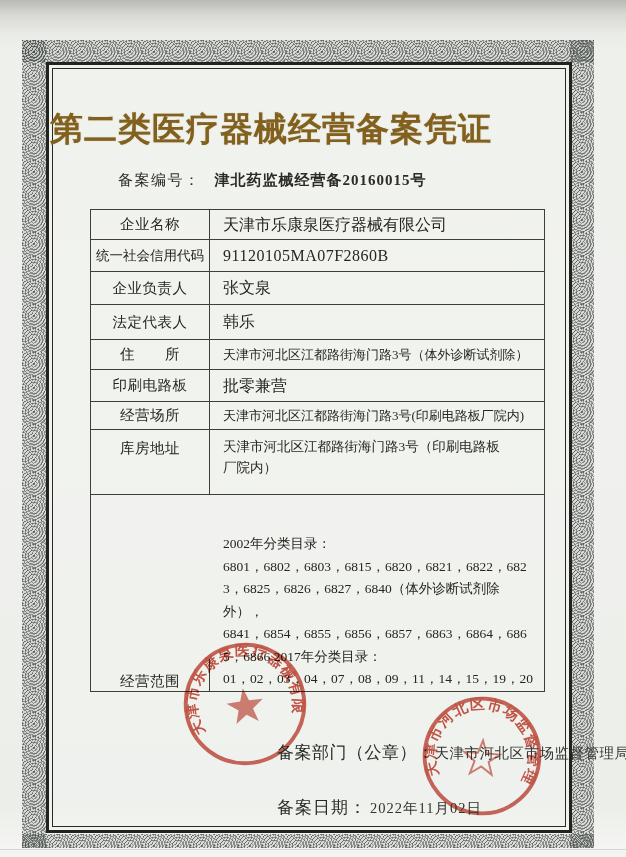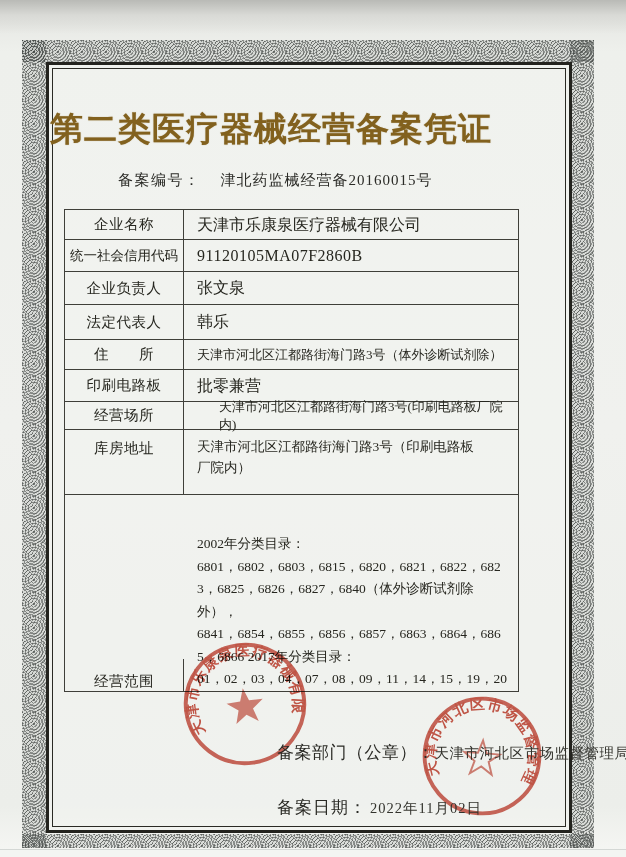--- a/index.html
+++ b/index.html
@@ -43,40 +43,40 @@
   
   .cert-title{
     position:absolute;left:0;top:107px;width:542px;text-align:center;
     font-size:33px;font-weight:bold;letter-spacing:1px;color:#82611e;
     text-shadow:0 0 1px rgba(130,97,30,.55);z-index:3;
   }
   .record-line{
     position:absolute;left:118px;top:171px;font-size:15px;color:#2b2b27;
     letter-spacing:1.5px;z-index:3;
   }
-  .record-line .rec-val{margin-left:20px;letter-spacing:1px;}
+  .record-line .rec-val{margin-left:14px;letter-spacing:1px;font-weight:bold;}
   
   .info-table{
-    position:absolute;left:64px;top:209px;width:455px;
+    position:absolute;left:90px;top:209px;width:455px;
     border:1.5px solid #3f3f39;box-sizing:border-box;z-index:2;
     color:#26261f;
   }
   .trow{display:flex;border-bottom:1px solid #3f3f39;box-sizing:border-box;}
   .trow:last-child{border-bottom:none;}
   .tlabel{
     width:119px;flex:0 0 119px;border-right:1px solid #3f3f39;box-sizing:border-box;
     display:flex;align-items:center;justify-content:center;
     font-size:14.5px;letter-spacing:.5px;text-align:center;
   }
   .tvalue{
     flex:1;display:flex;align-items:center;
     padding:0 6px 0 13px;font-size:16px;white-space:pre-line;line-height:1.35;
   }
   .r1{height:30px;} .r2{height:32px;} .r3{height:35px;} .r4{height:33px;}
-  .r5{height:30px;} .r6{height:32px;} .r7{height:28px;gap:22px;} .r8{height:65px;} .r9{height:196px;align-items:flex-end;}
+  .r5{height:30px;} .r6{height:32px;} .r7{height:28px;} .r8{height:65px;} .r9{height:196px;align-items:flex-end;}
   .r2 .tlabel{font-size:13.5px;letter-spacing:0;}
   .r2 .tvalue{letter-spacing:.5px;}
   .r5 .tvalue,.r7 .tvalue{font-size:13px;}
   .r8 .tlabel{align-items:flex-start;padding-top:9px;}
   .r8 .tvalue{align-items:flex-start;padding-top:7px;font-size:13.5px;line-height:1.55;}
   .r9 .tlabel{align-items:flex-start;padding-top:13px;}
   .r9 .tvalue{align-items:flex-start;padding-top:9px;font-size:13.5px;line-height:1.67;}
   
   .dept-line{position:absolute;left:277px;top:741px;z-index:6;white-space:nowrap;}
   .dept-line .flabel{font-size:17px;color:#2a2a25;letter-spacing:.5px;}

